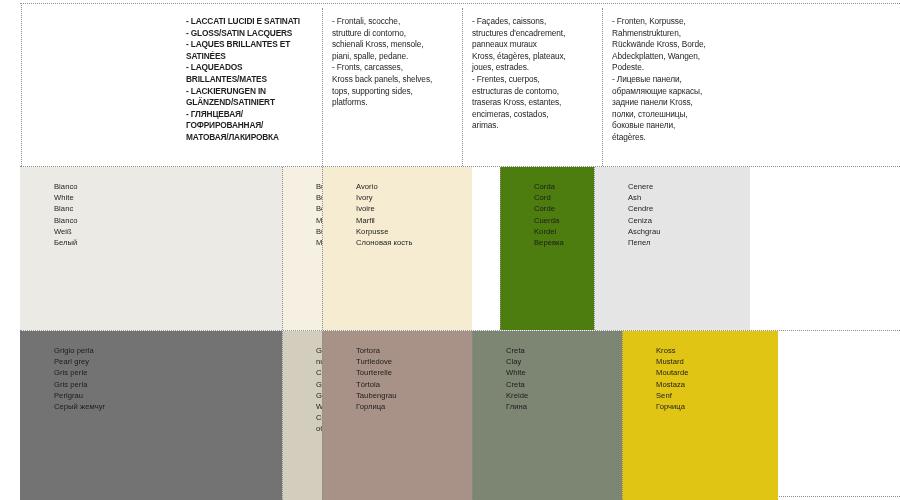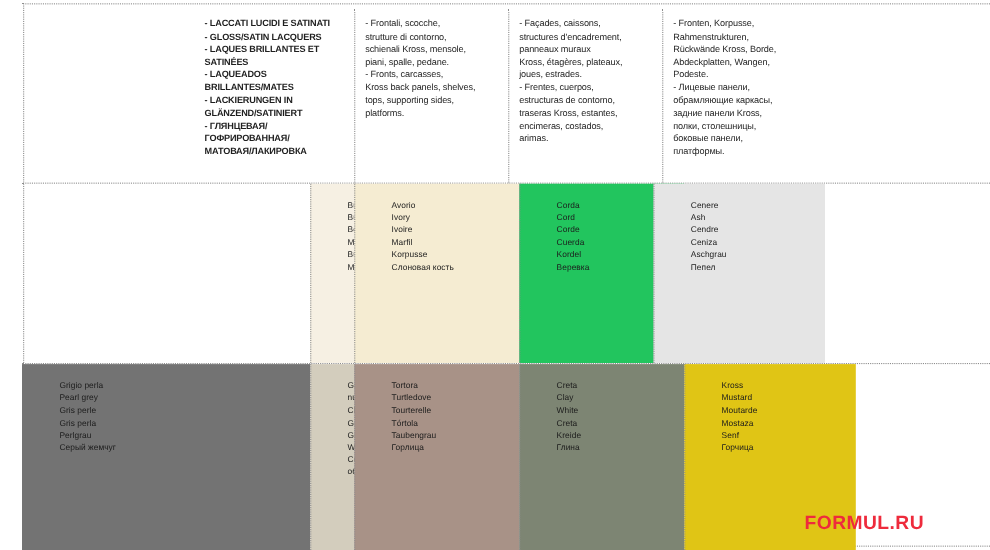--- a/index.html
+++ b/index.html
@@ -171,43 +171,51 @@
     <div class="desc-col c3">- Fronten, Korpusse,
 Rahmenstrukturen,
 Rückwände Kross, Borde,
 Abdeckplatten, Wangen,
 Podeste.
 - Лицевые панели,
 обрамляющие каркасы,
 задние панели Kross,
 полки, столешницы,
 боковые панели,
-платформы.</div>
+étagères.</div>
   </div>
 
   <div class="swatch-row r0">
+    <div class="swatch" style="left:0px;width:262px;background:#eceae4">
+      <div class="swatch-names">Bianco
+White
+Blanc
+Blanco
+Weiß
+Белый</div>
+    </div>
     <div class="swatch" style="left:262px;width:40px;background:#f6f0e3">
       <div class="vsep"></div>
       <div class="swatch-names">Burro
 Butter
 Beurre
 Mantequilla
 Buttergelb
 Масляный</div>
     </div>
     <div class="swatch" style="left:302px;width:150px;background:#f5ecd2">
       <div class="vsep"></div>
       <div class="swatch-names">Avorio
 Ivory
 Ivoire
 Marfil
 Korpusse
 Слоновая кость</div>
     </div>
-    <div class="swatch" style="left:452px;width:150px;background:#22c55e">
+    <div class="swatch" style="left:480px;width:150px;background:#4d7c0f">
       <div class="vsep"></div>
       <div class="swatch-names">Corda
 Cord
 Corde
 Cuerda
 Kordel
 Веревка</div>
     </div>
     <div class="swatch" style="left:574px;width:156px;background:#e5e5e5">
       <div class="vsep"></div>
@@ -260,15 +268,14 @@
       <div class="vsep"></div>
       <div class="swatch-names">Kross
 Mustard
 Moutarde
 Mostaza
 Senf
 Горчица</div>
     </div>
   </div>
 
-  <div class="watermark" style="color: rgb(238, 43, 60);">FORMUL.RU</div>
 
 </div>
 
 </body></html>

